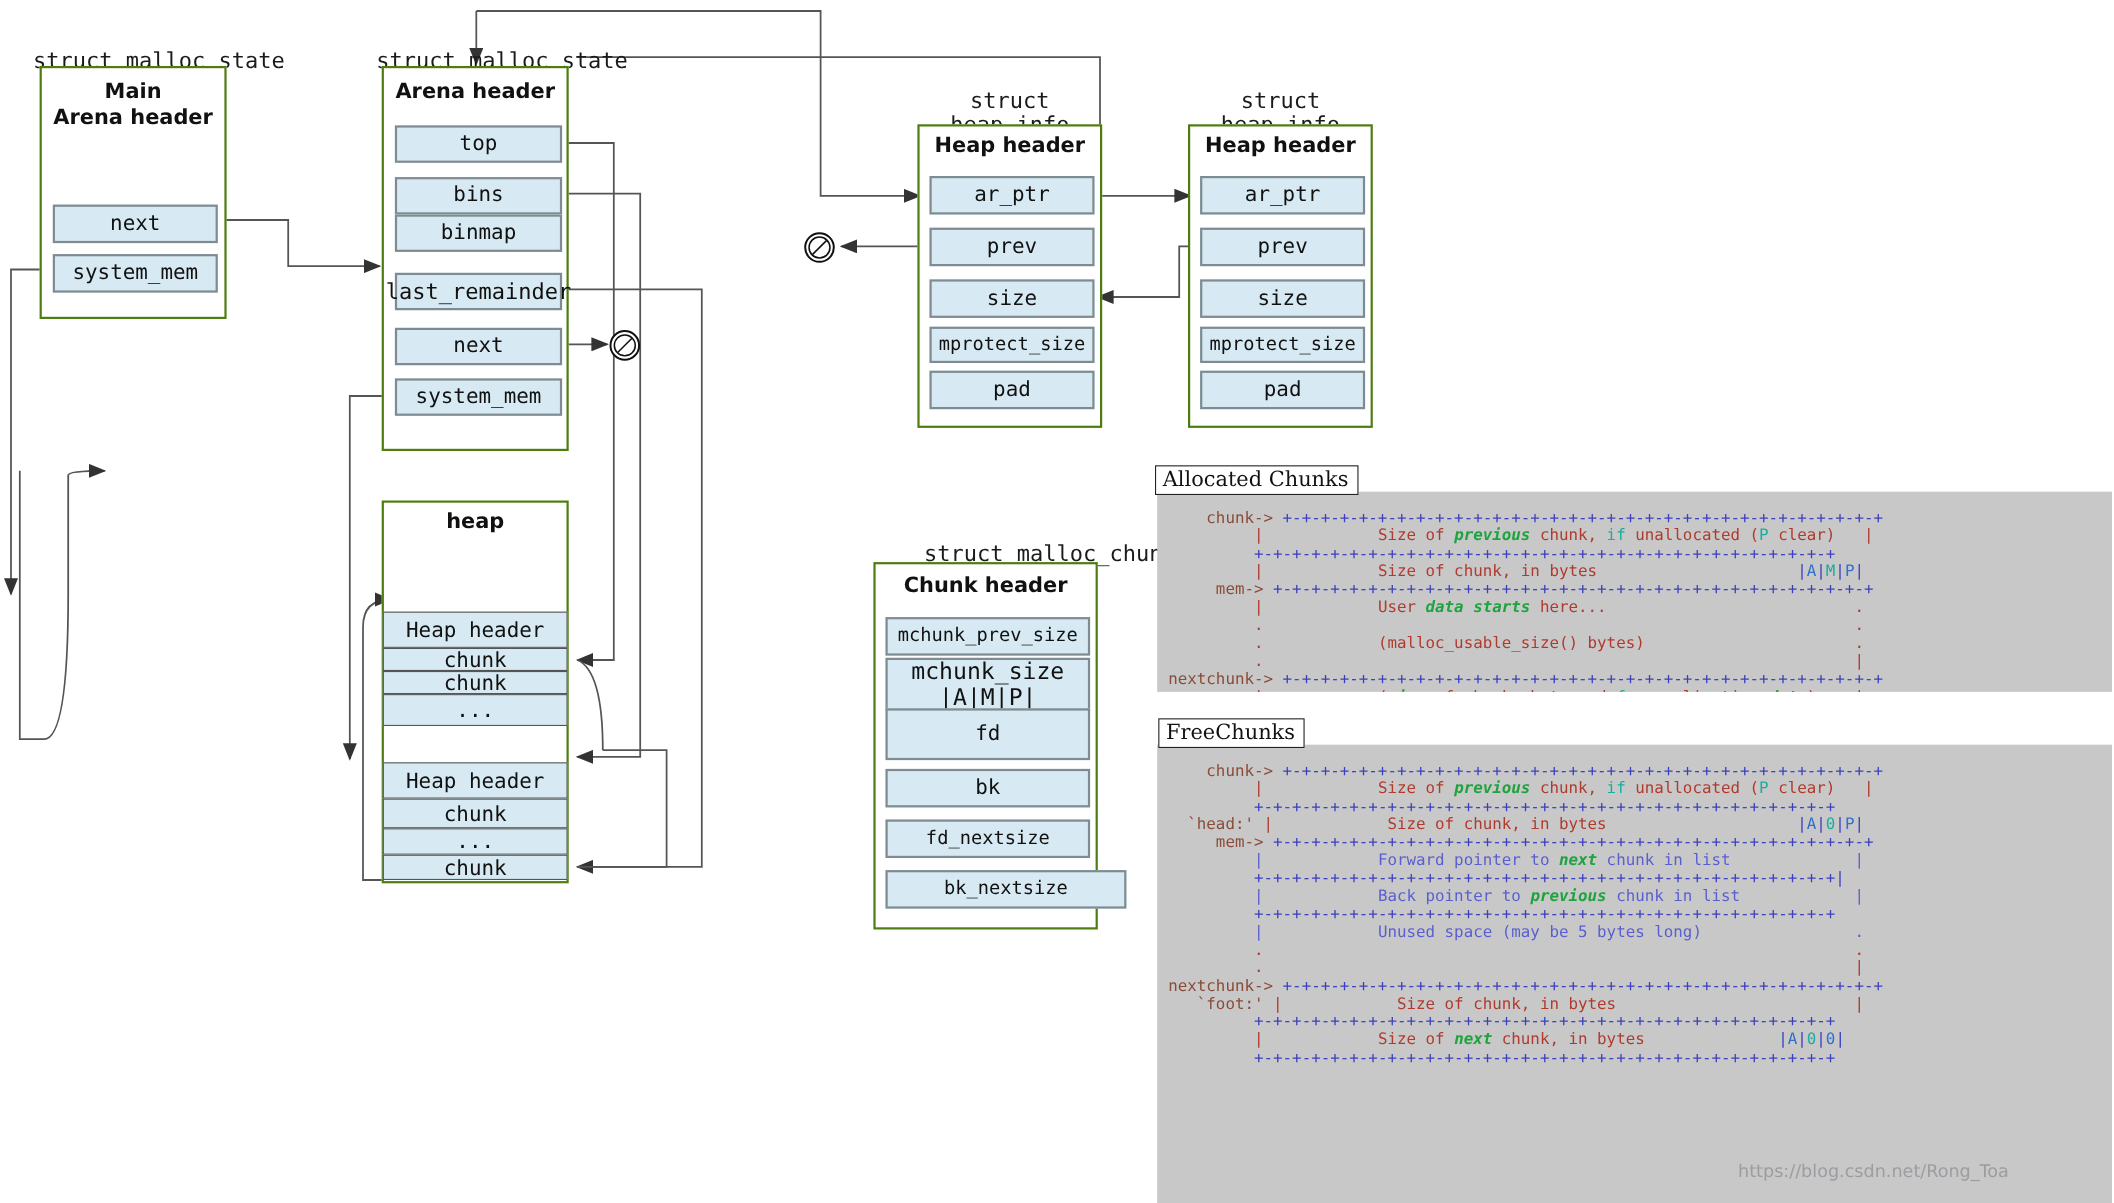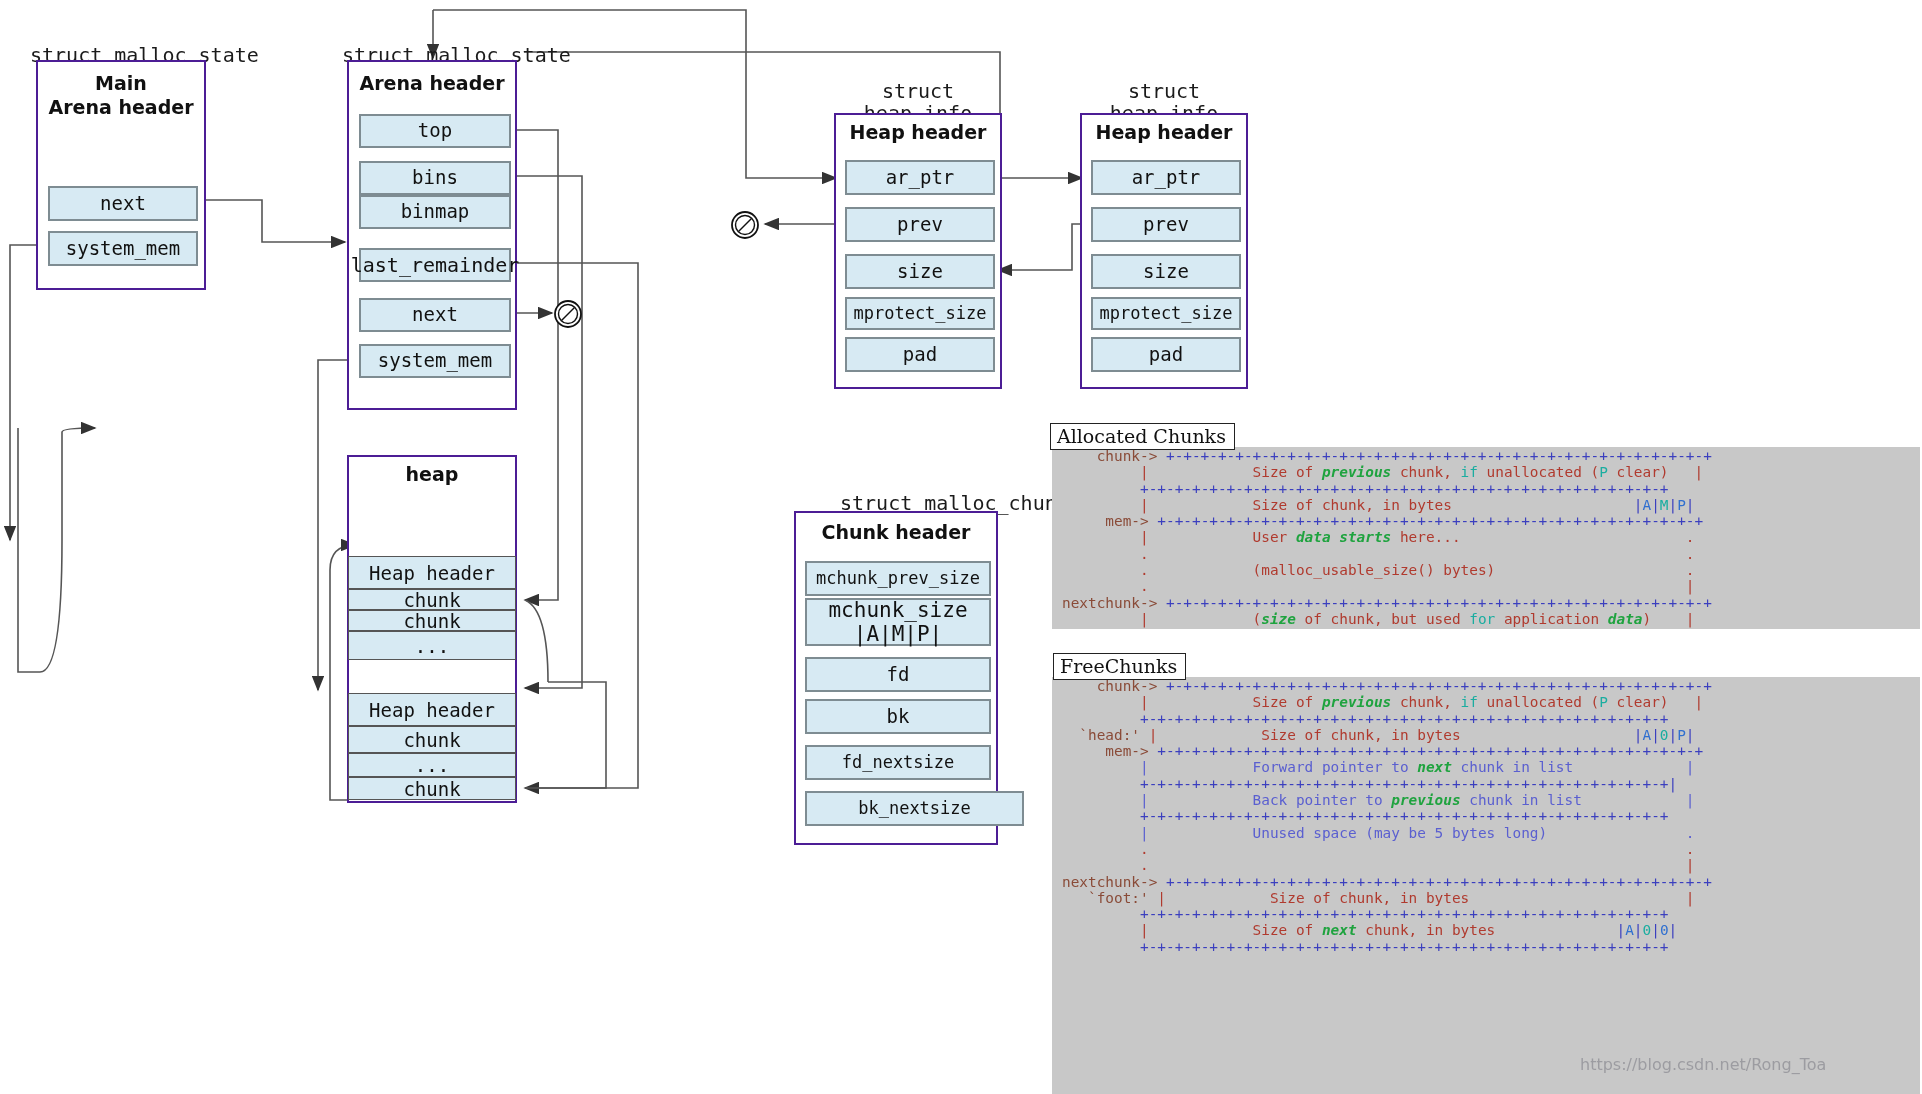--- a/index.html
+++ b/index.html
@@ -21,21 +21,21 @@
     position: absolute;
     font-family: "DejaVu Sans Mono", monospace;
     font-size: 20px;
     color: #1b1b1b;
     white-space: pre;
     text-align: center;
     line-height: 1.12;
   }
   .outer {
     position: absolute;
-    border: 2px solid #4c1d95;
+    border: 2px solid #4d7c0f;
     background: #ffffff;
   }
   .boxtitle {
     position: absolute;
     width: 100%;
     text-align: center;
     font-family: "DejaVu Sans", sans-serif;
     font-weight: bold;
     font-size: 19px;
     color: #111;
@@ -71,21 +71,21 @@
     position: absolute;
     border: 2px solid #707070;
     background: #d7eaf3;
   }
   .mainheap .boxtitle { top: 10px; }
 
   
   .artpanel {
     position: absolute;
     background: #c8c8c8;
-    padding: 1px 0 4px 0;
+    padding: 16px 0 4px 0;
     overflow: hidden;
   }
   .artlabel {
     position: absolute;
     background: #ffffff;
     border: 1.5px solid #222;
     font-family: "DejaVu Serif", serif;
     font-size: 19px;
     color: #111;
     padding: 1px 8px 2px 6px;
@@ -290,21 +290,21 @@
   <div class="caption" style="left:800px; top:492px; width:196px;margin-left:40px;">struct malloc_chunk</div>
   <div class="outer" style="left:794px; top:511px; width:204px; height:334px;">
     <div class="boxtitle" style="top:8px;">Chunk header</div>
     <div class="field" style="left:9px; top:48px; width:186px; height:35px; font-size:17px;">
       <span>mchunk_prev_size</span>
     </div>
     <div class="field" style="left:9px; top:85px; width:186px; height:48px; font-size:21px;">
       <span>mchunk_size
 |A|M|P|</span>
     </div>
-    <div class="field" style="left:9px; top:144px; width:186px; height:35px;">
+    <div class="field" style="left:9px; top:131px; width:186px; height:47px;">
       <span>fd</span>
     </div>
     <div class="field" style="left:9px; top:186px; width:186px; height:35px;">
       <span>bk</span>
     </div>
     <div class="field" style="left:9px; top:232px; width:186px; height:35px; font-size:17px;">
       <span>fd_nextsize</span>
     </div>
     <div class="field" style="left:9px; top:278px; width:219px; height:35px; font-size:17px;">
       <span>bk_nextsize</span>

